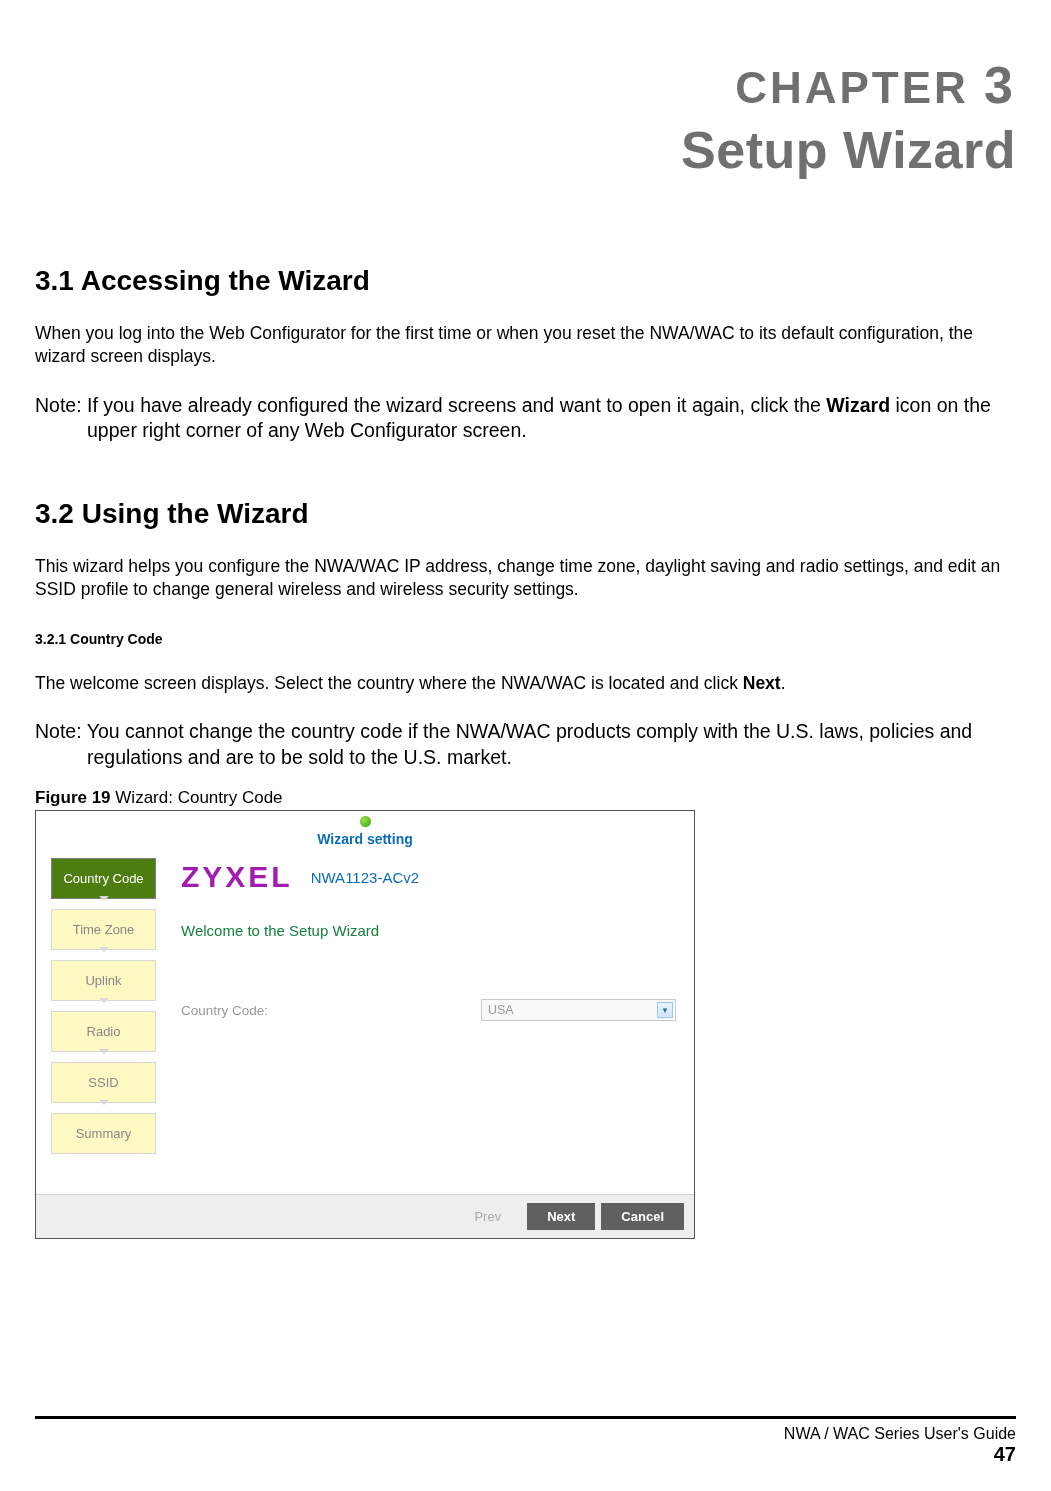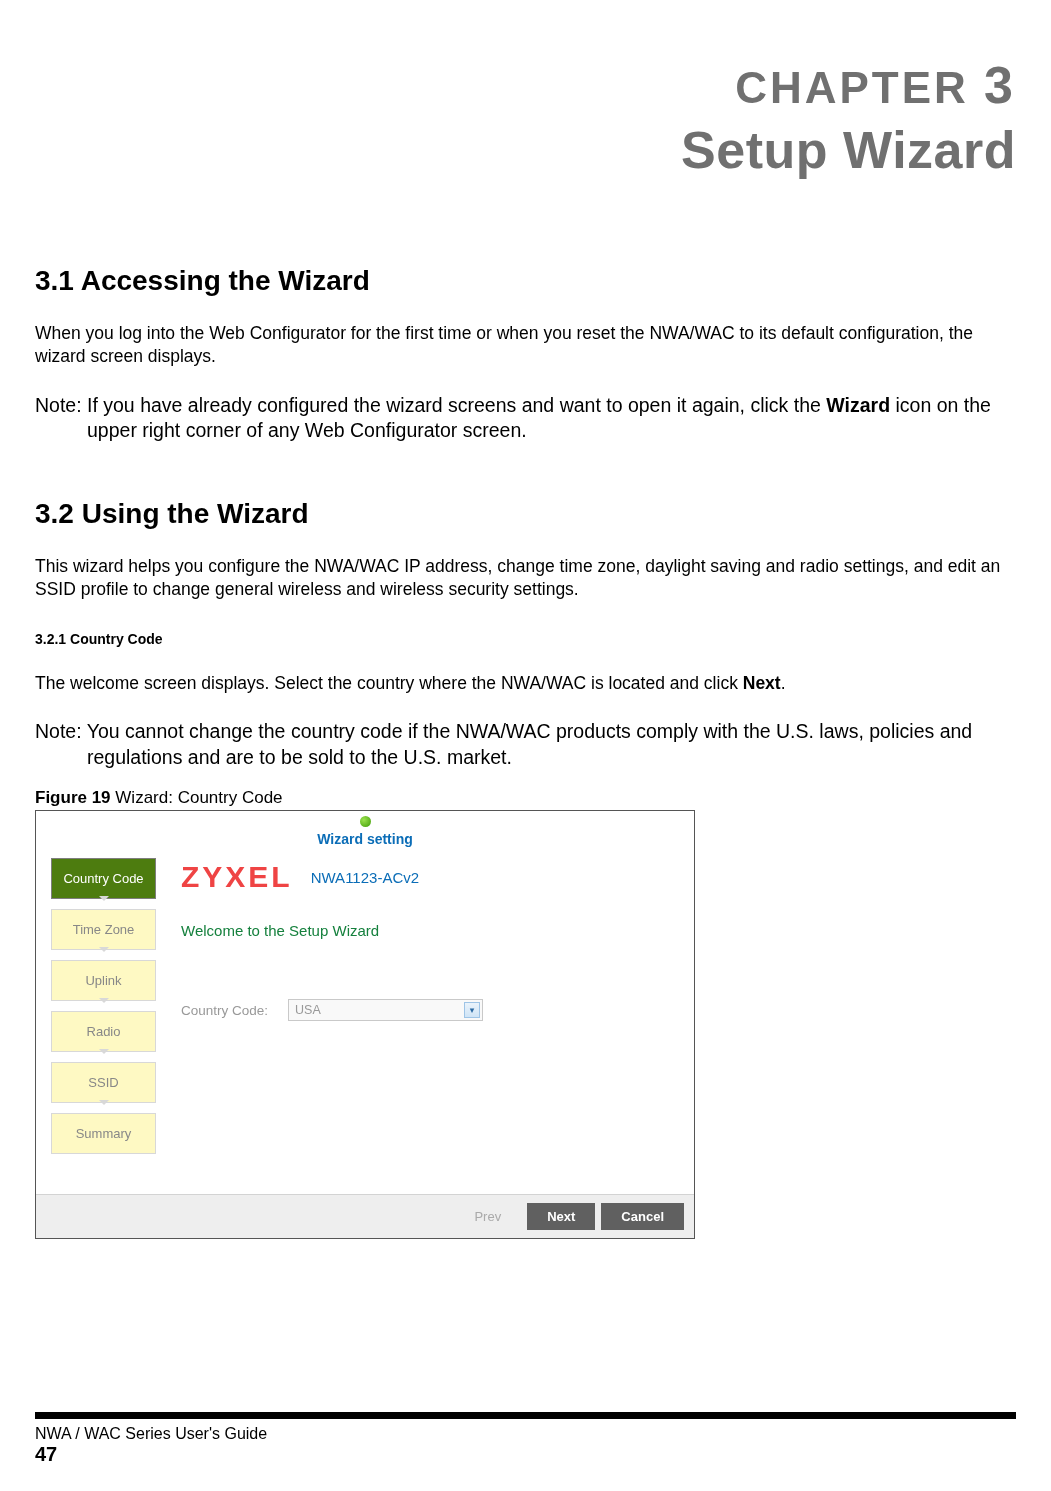--- a/index.html
+++ b/index.html
@@ -121,38 +121,39 @@
   .brandrow {
     display: flex;
     align-items: center;
     gap: 18px;
   }
   .zyxel {
     font-family: Arial, sans-serif;
     font-weight: 900;
     font-size: 30px;
     letter-spacing: 3px;
-    color:#ef4444;
+    color:#a21caf;
   }
   .model {
     color: #0b6db7;
     font-size: 15px;
   }
   .welcome {
     color: #15803d;
     font-size: 15px;
     margin-top: 28px;
   }
   .fieldrow {
     margin-top: 60px;
     display: flex;
     align-items: center;
-    gap: 20px;
+    gap: 14px;
     color:#999;
     font-size:13.5px;
+    justify-content:space-between;
   }
   .combo {
     display:flex;
     align-items:center;
     border:1px solid #c9c9c9;
     background:#f9f9f9;
     width:195px;
     height:22px;
     padding:0 2px 0 6px;
     color:#999;
@@ -182,23 +183,23 @@
     color:#fff;
     background:#606060;
     border:none;
     font-weight:bold;
   }
   .btn.prev{ background:transparent; color:#aaa; font-weight:normal;}
   
   .page-footer{
     position:absolute;
     bottom:25px; left:0; right:0;
-    text-align:left;
+    text-align:right;
     font-size:16px;
-    border-top:7px solid #000000;
+    border-top:3px solid #000000;
     margin:0 35px;
     padding-top:6px;
   }
   .page-footer .pn{ font-size:20px; font-weight:bold; display:block; }
 </style>
 </head>
 <body>
 
 <div class="chapnum">
   <span>CHAPTER</span>

